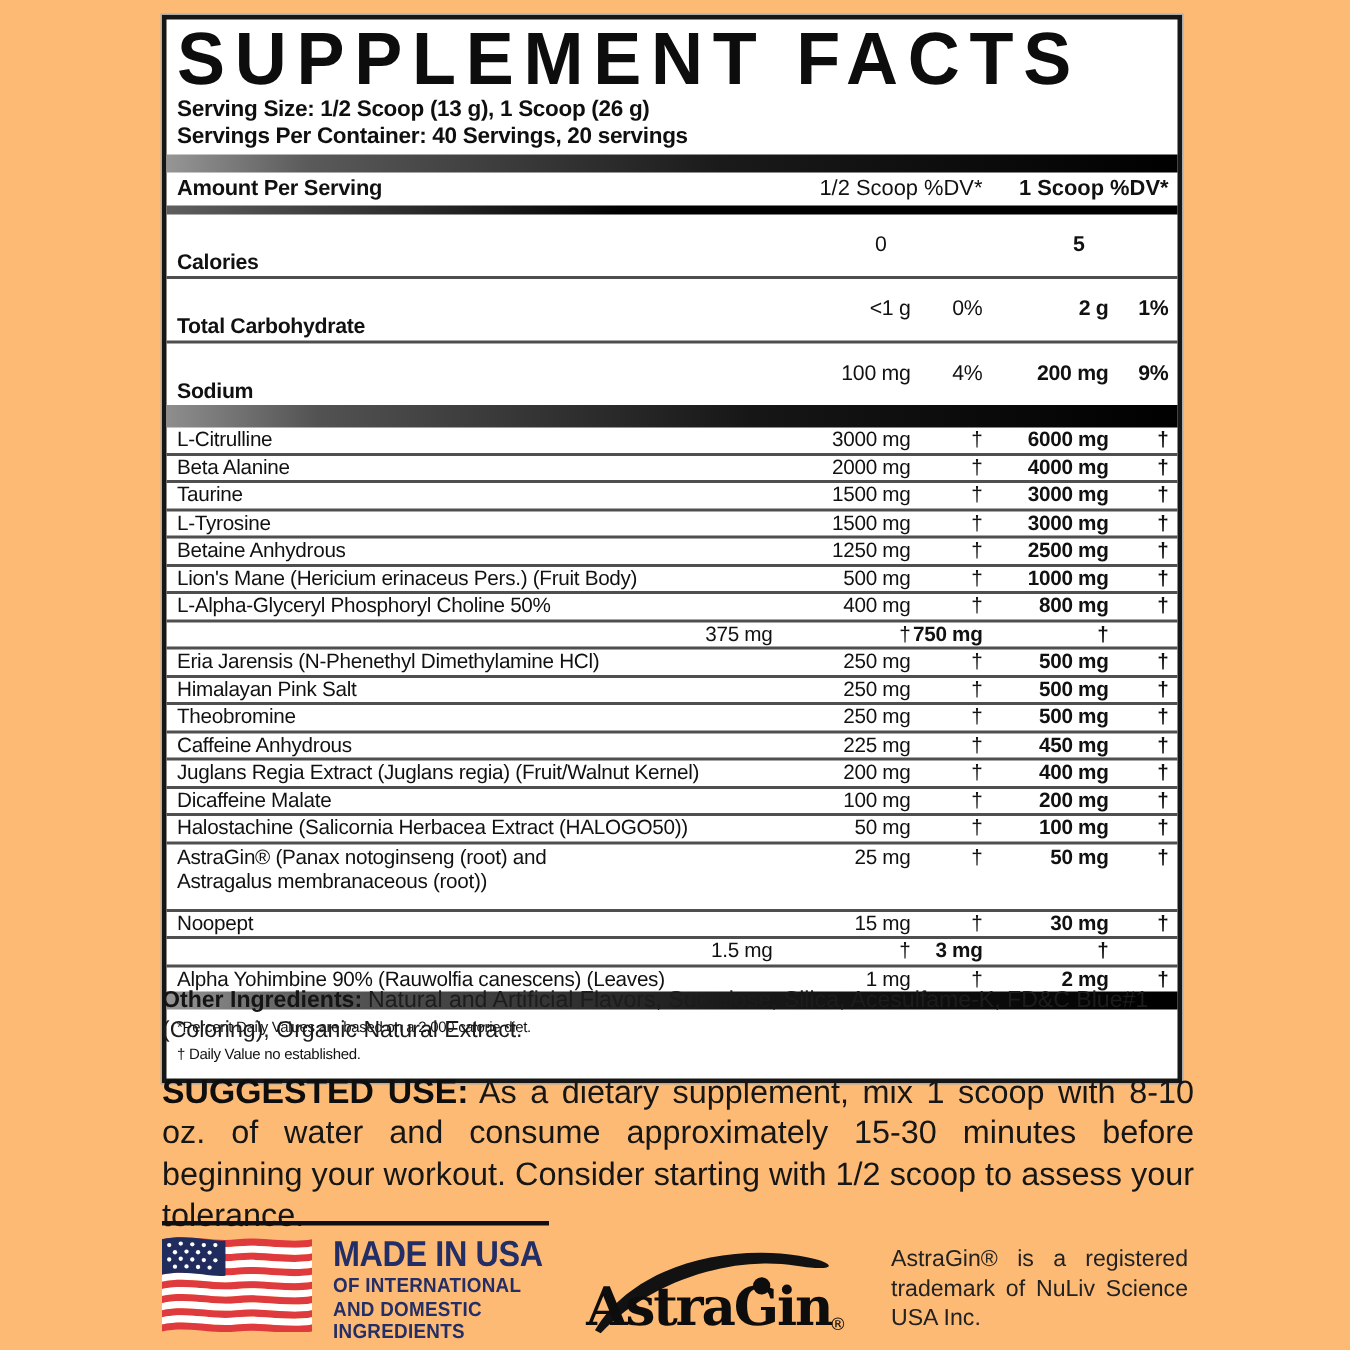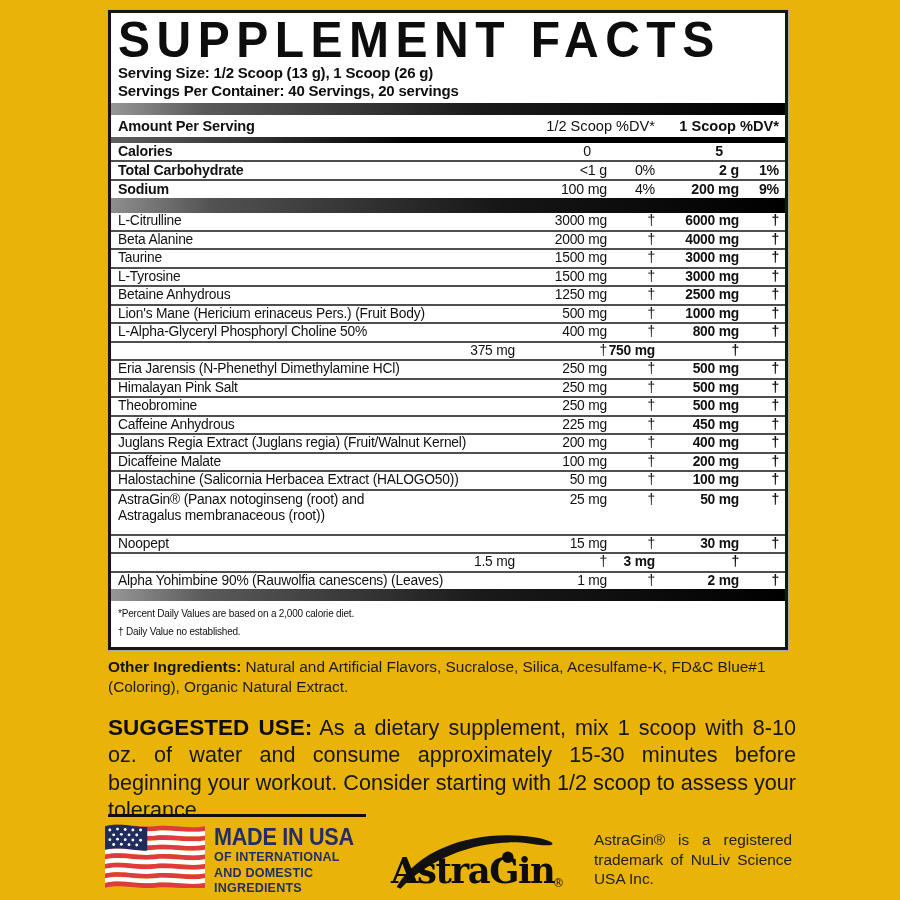--- a/index.html
+++ b/index.html
@@ -1,16 +1,16 @@
 <!DOCTYPE html>
 <html><head>
 <meta charset="utf-8">
 <style>
   html,body{margin:0;padding:0;background:#fff;}
-  .page{position:relative;width:900px;height:900px;background:#eab308;overflow:hidden;
+  .page{position:relative;width:900px;height:900px;background:#fdba74;overflow:hidden;
         font-family:"Liberation Sans",sans-serif;color:#111;}
 
   
   .facts-panel{position:absolute;left:108px;top:10px;width:680px;box-sizing:border-box;
     border:3px solid #161616;background:#fff;box-shadow:0 0 0 1px #ababab;}
   .title-block{padding:5px 7px 4px 7px;}
   .sf-title{margin:0 0 2px 0;font-size:48px;line-height:44px;font-weight:bold;
     letter-spacing:6.5px;white-space:nowrap;color:#0d0d0d;transform:scaleY(1.03);transform-origin:left top;}
   .serving-line{font-size:15px;line-height:17.5px;font-weight:bold;letter-spacing:-0.2px;color:#0f0f0f;}
 
@@ -20,42 +20,42 @@
 
   .grid3{display:grid;grid-template-columns:1fr 142px 124px;align-items:center;padding:0 6px 0 7px;}
   .hrow{min-height:22px;font-size:14.6px;}
   .hrow .hname{font-weight:bold;letter-spacing:-0.2px;}
   .hrow .h1{text-align:right;font-weight:normal;}
   .hrow .h2{text-align:right;font-weight:bold;}
 
   .grid5{display:grid;grid-template-columns:1fr 92px 48px 84px 40px;padding:0 6px 0 7px;}
   .nrow{min-height:17px;line-height:17px;align-items:center;font-size:14.2px;letter-spacing:-0.2px;}
   .nrow + .nrow{border-top:2px solid #4e4e4e;}
-  .nrow .name{font-weight:bold;}
+  .nrow .name{font-weight:bold;margin-top:24px;}
   .c.a1,.c.d1,.c.a2,.c.d2{text-align:right;white-space:nowrap;}
   .c.a2,.c.d2{font-weight:bold;}
   .pad-cal{padding-right:16px;}
 
   .irow{min-height:16.5px;line-height:16px;align-items:center;font-size:13.8px;letter-spacing:-0.2px;}
   .irow + .irow{border-top:2px solid #4f4f4f;}
   .irow.two{align-items:start;padding-top:1px;padding-bottom:10px;}
   .irow.two .name{display:flex;flex-direction:column;}
 
   .footnotes{padding:4px 7px 6px 7px;font-size:10px;line-height:18px;letter-spacing:-0.2px;}
 
   
   .other-ing{position:absolute;left:108px;top:642px;width:684px;font-size:15.4px;line-height:19.5px;color:#1c1c1c;}
   .other-ing .lbl{font-weight:bold;margin-right:4px;color:#141414;}
   .suggested{position:absolute;left:108px;top:692px;width:688px;font-size:21.6px;line-height:27.6px;
     color:#161616;text-align:justify;text-align-last:left;}
   .suggested .lbl{font-weight:bold;font-size:22.5px;margin-right:7px;color:#0e0e0e;}
 
   
   .footer{position:absolute;left:108px;top:814px;width:684px;display:flex;justify-content:space-between;align-items:flex-start;}
-  .made-block{width:258px;border-top:3px solid #0f0f0f;padding-top:7px;display:flex;gap:9px;justify-content:center;}
+  .made-block{width:258px;border-top:3px solid #0f0f0f;padding-top:7px;display:flex;gap:14px;}
   .flag{flex:0 0 auto;}
   .made-text{margin-top:1px;}
   .made-title{font-size:24px;line-height:24px;font-weight:bold;letter-spacing:-0.3px;
     transform:scaleX(0.9);transform-origin:left top;white-space:nowrap;}
   .made-sub{font-size:13.5px;line-height:15.5px;font-weight:bold;letter-spacing:0.2px;
     transform:scaleX(0.93);transform-origin:left top;white-space:nowrap;}
   .astragin-block{margin-top:13px;}
   .nuliv-text{width:198px;margin-top:16px;font-size:15.4px;line-height:19.5px;color:#222;
     text-align:justify;text-align-last:left;}
 </style>

